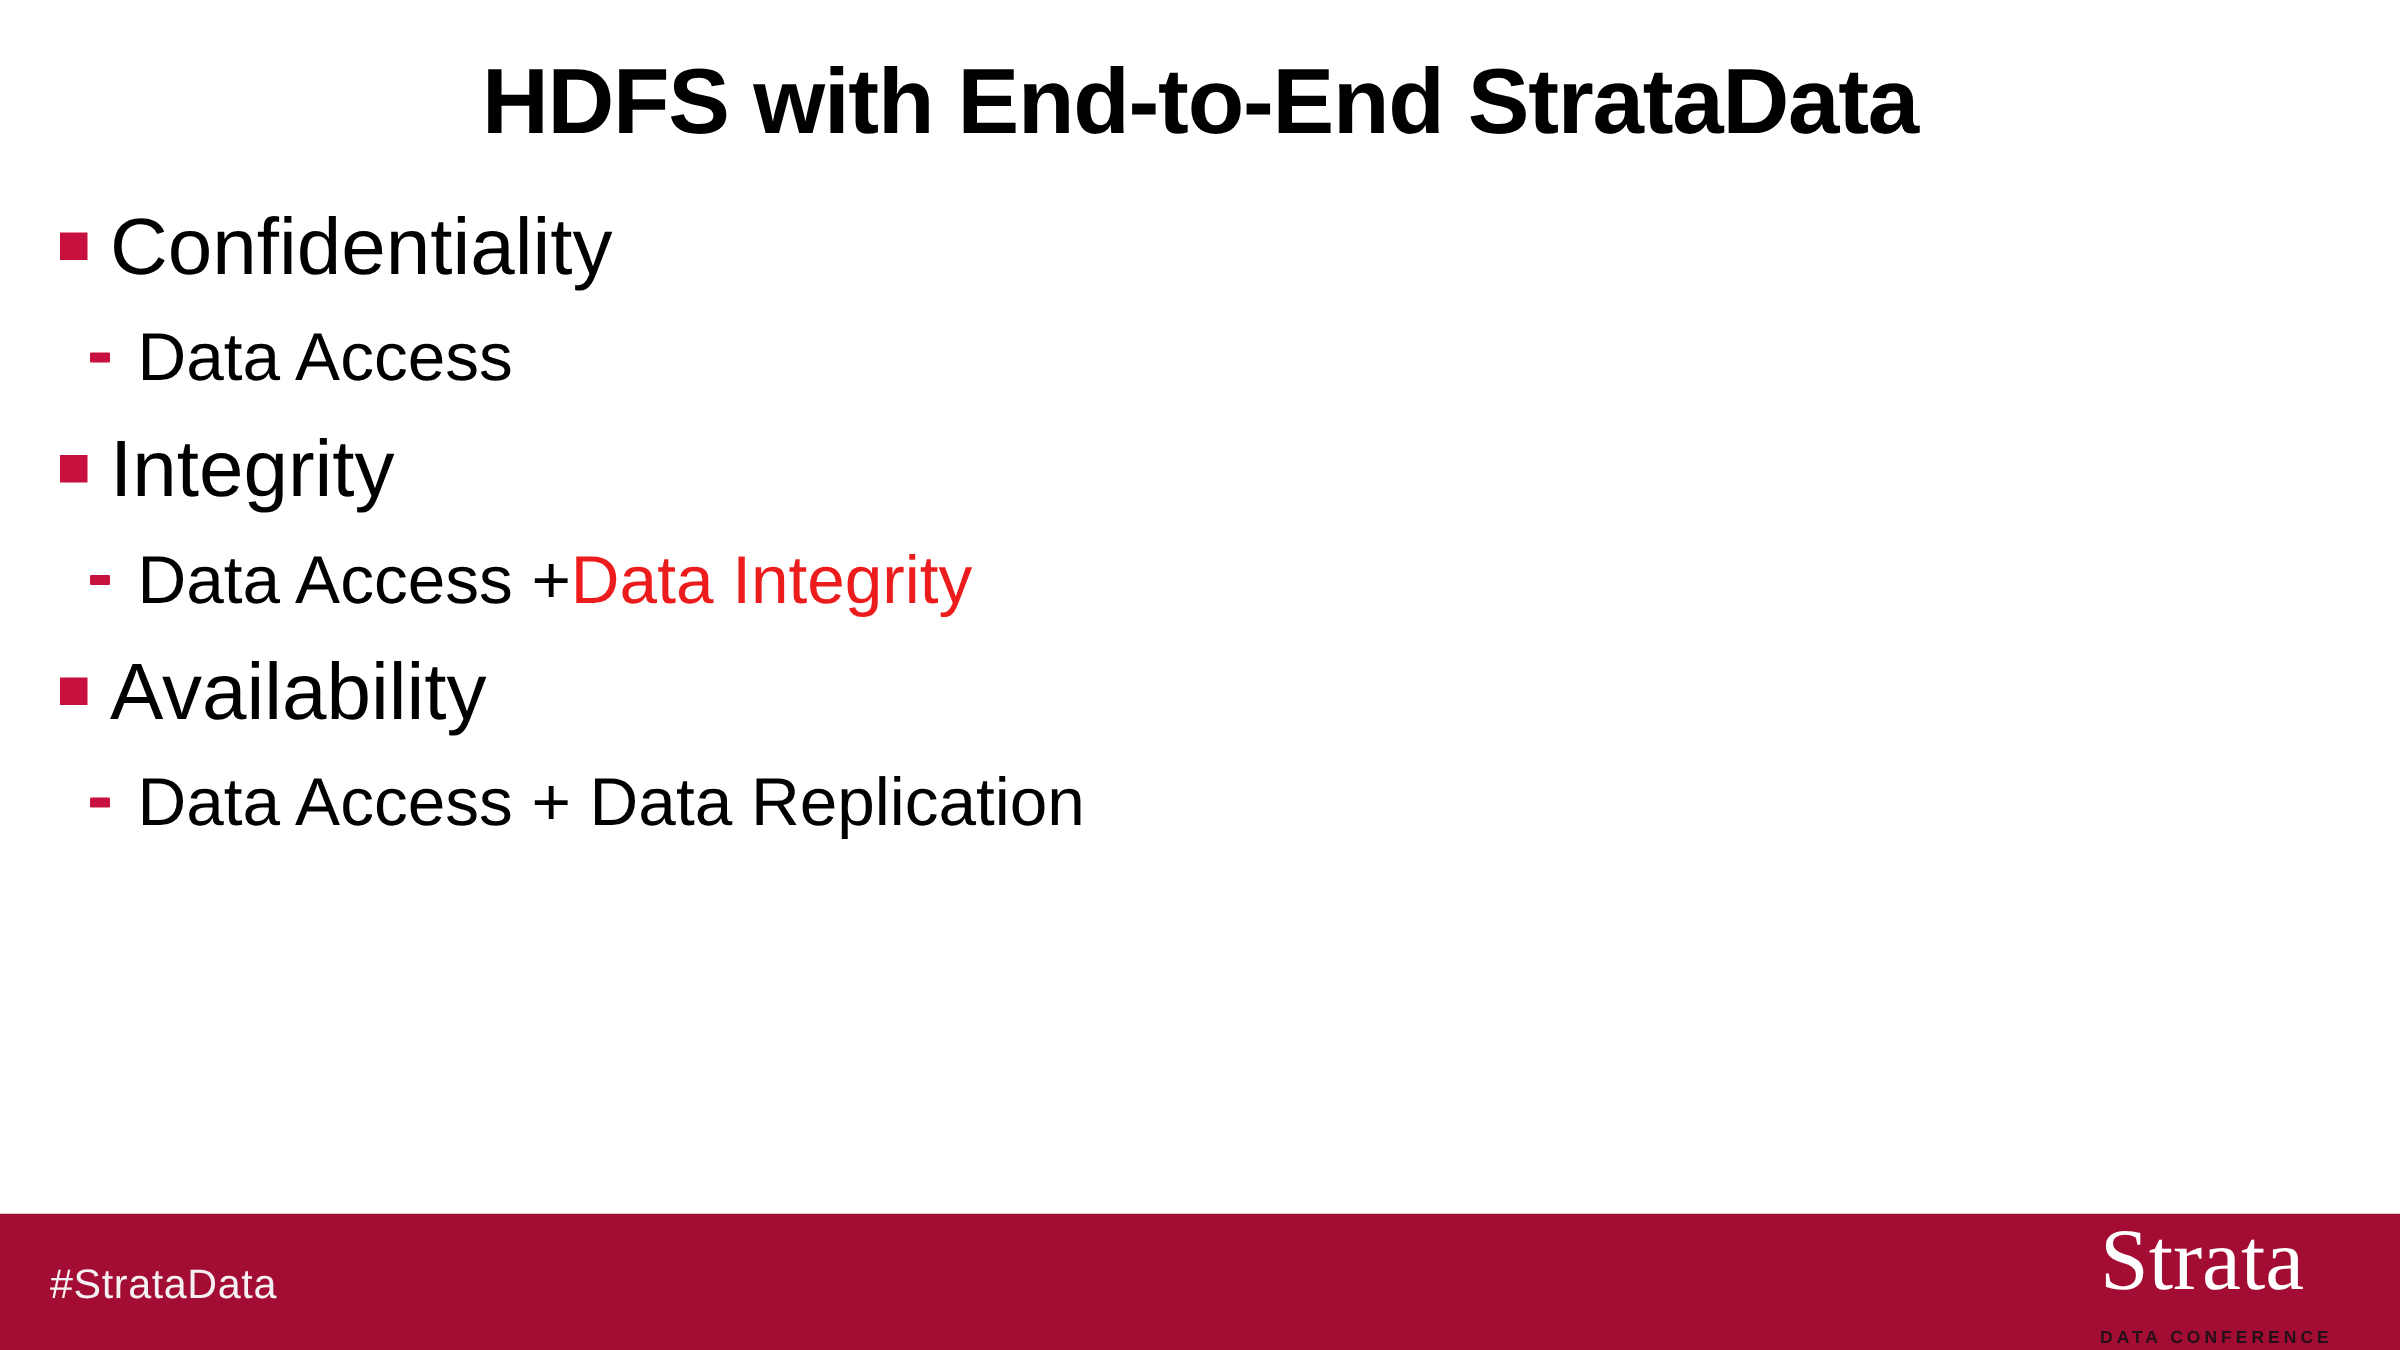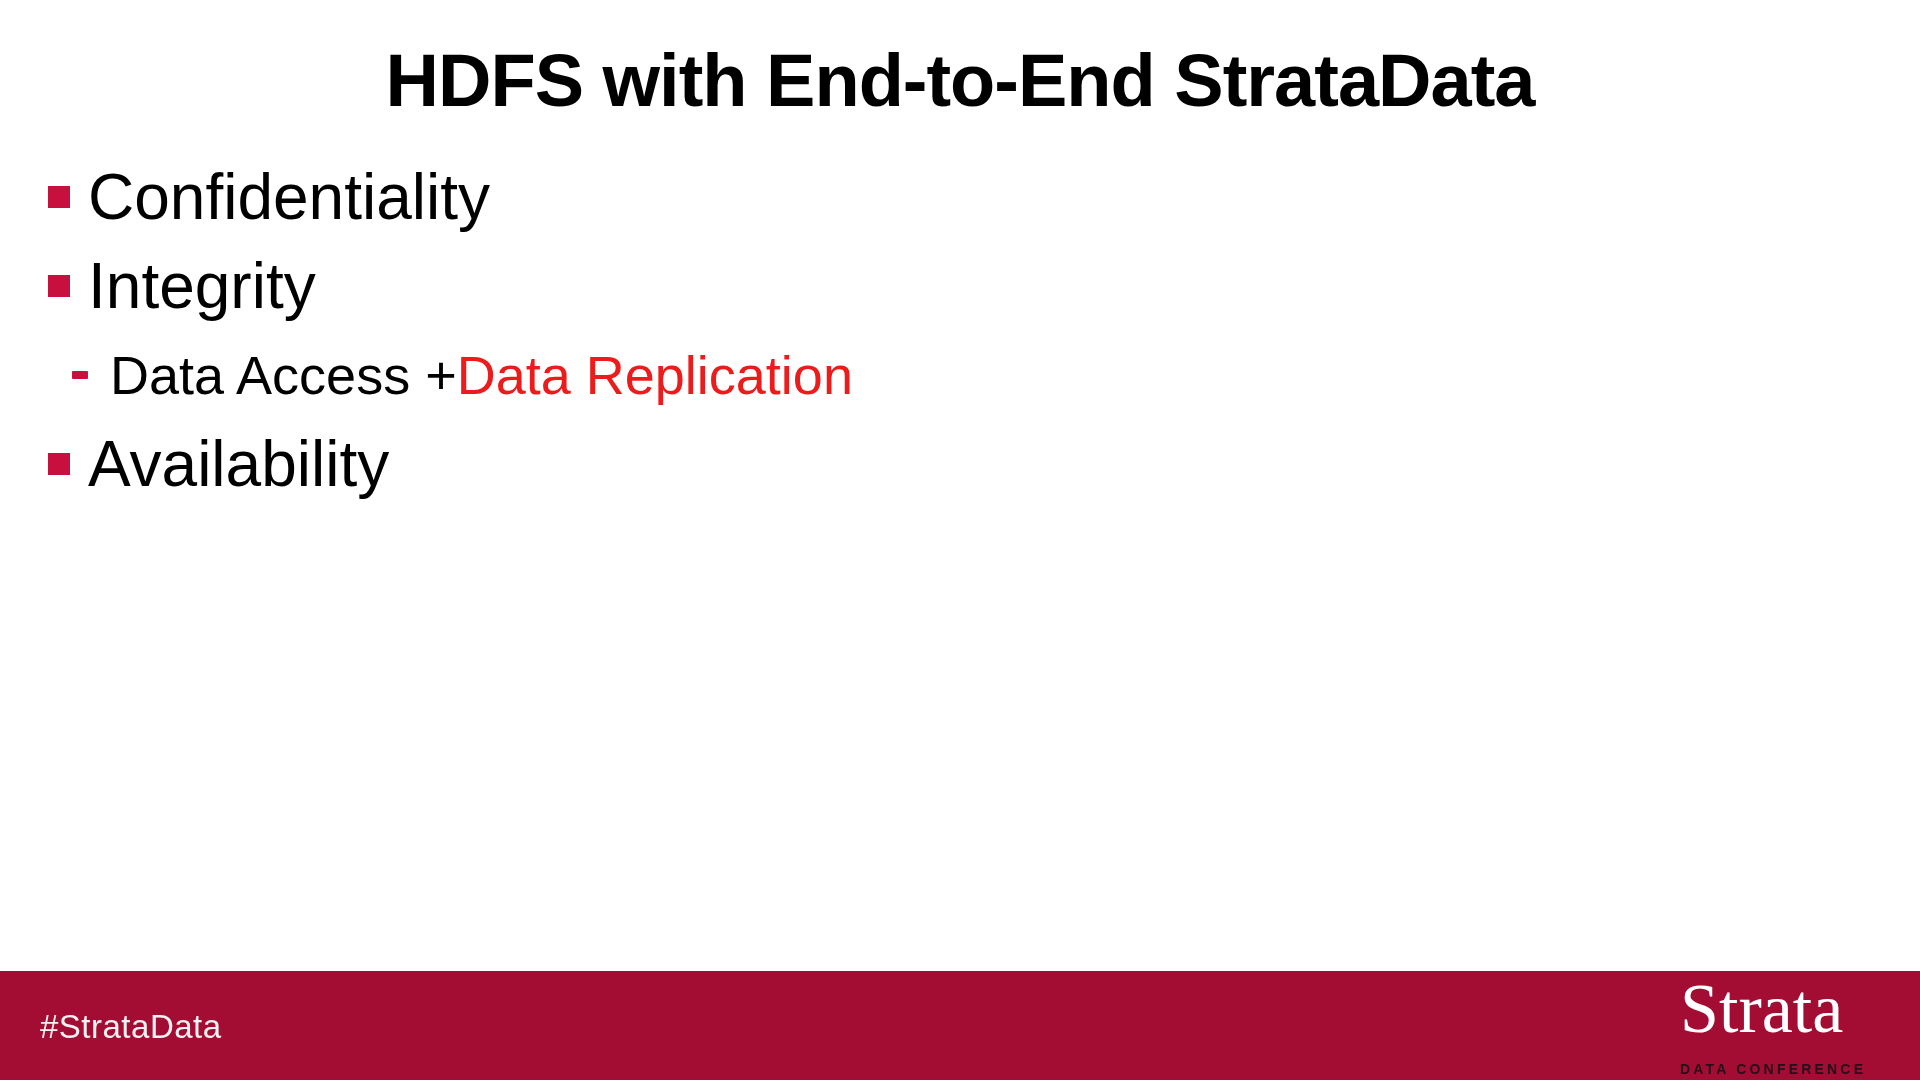--- a/index.html
+++ b/index.html
@@ -110,37 +110,45 @@
 
 <h1 class="slide-title">HDFS with End-to-End StrataData</h1>
 
 <div class="content">
 
   <div class="line l1">
     <span class="sq"></span>
     <span>Confidentiality</span>
   </div>
 
+  <div class="line l2">
+    <span class="dash"></span>
+    <span>Data Access</span>
+  </div>
 
   <div class="line l1">
     <span class="sq"></span>
     <span>Integrity</span>
   </div>
 
   <div class="line l2">
     <span class="dash"></span>
     <span>Data Access + </span>
-    <span class="seg-highlight">Data Replication</span>
+    <span class="seg-highlight">Data Integrity</span>
   </div>
 
   <div class="line l1">
     <span class="sq"></span>
     <span>Availability</span>
   </div>
 
+  <div class="line l2">
+    <span class="dash"></span>
+    <span>Data Access + Data Replication</span>
+  </div>
 
 </div>
 
 <div class="footer">
   <span class="hashtag">#StrataData</span>
   <div class="logo">
     <div class="logo-primary">Strata</div>
     <div class="logo-secondary">DATA CONFERENCE</div>
   </div>
 </div>

